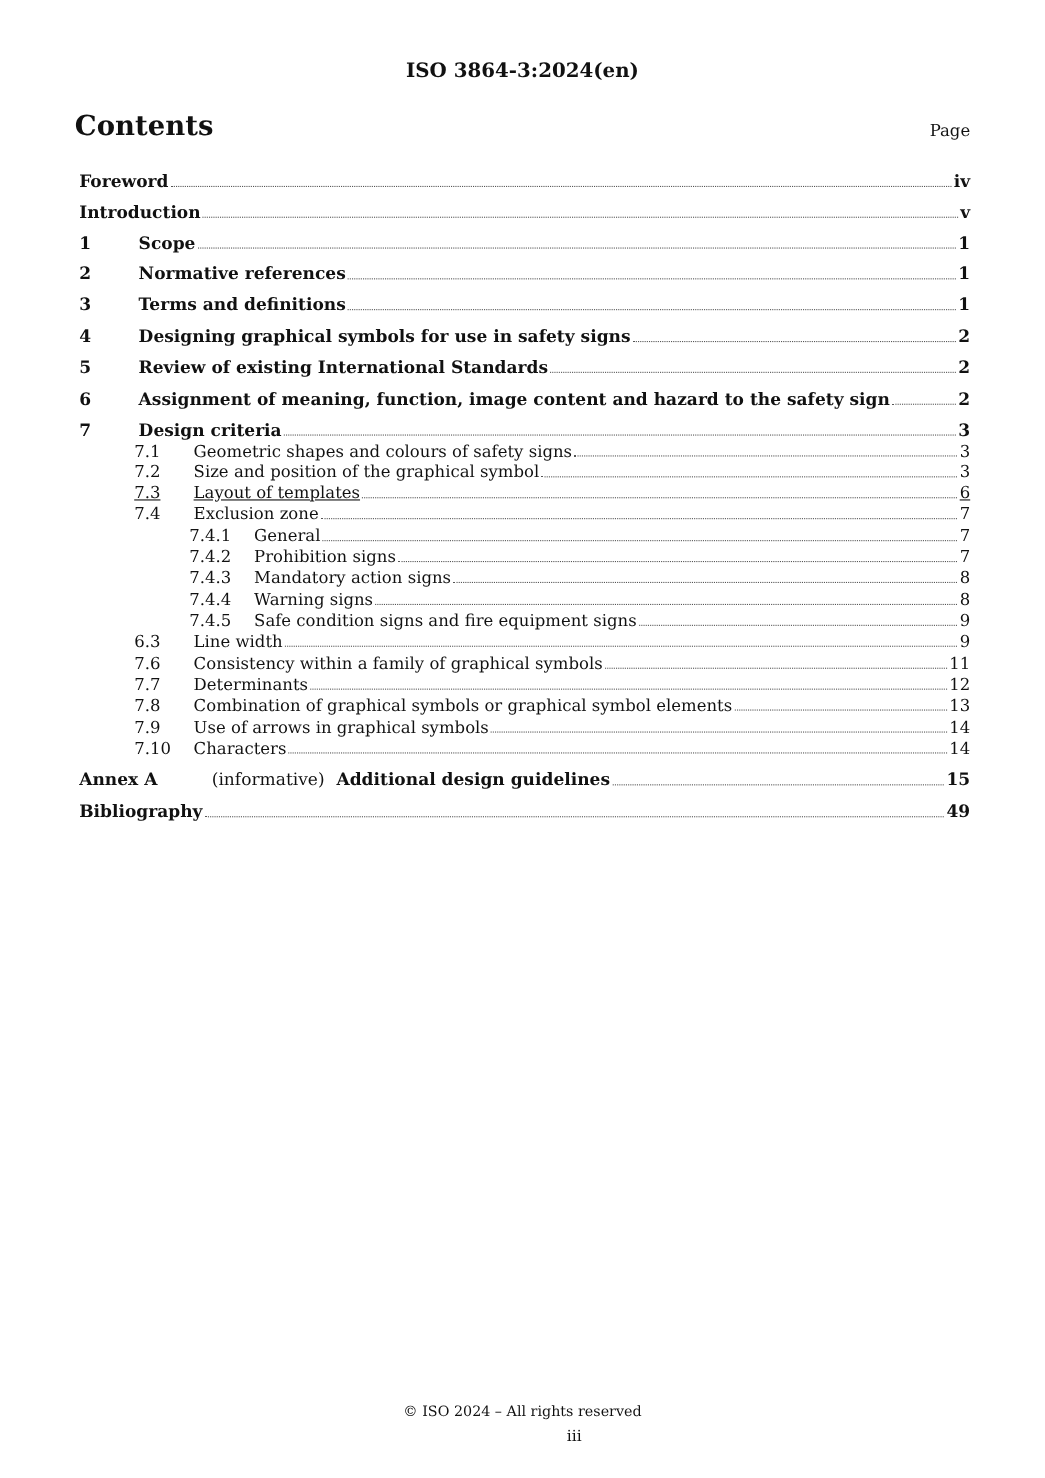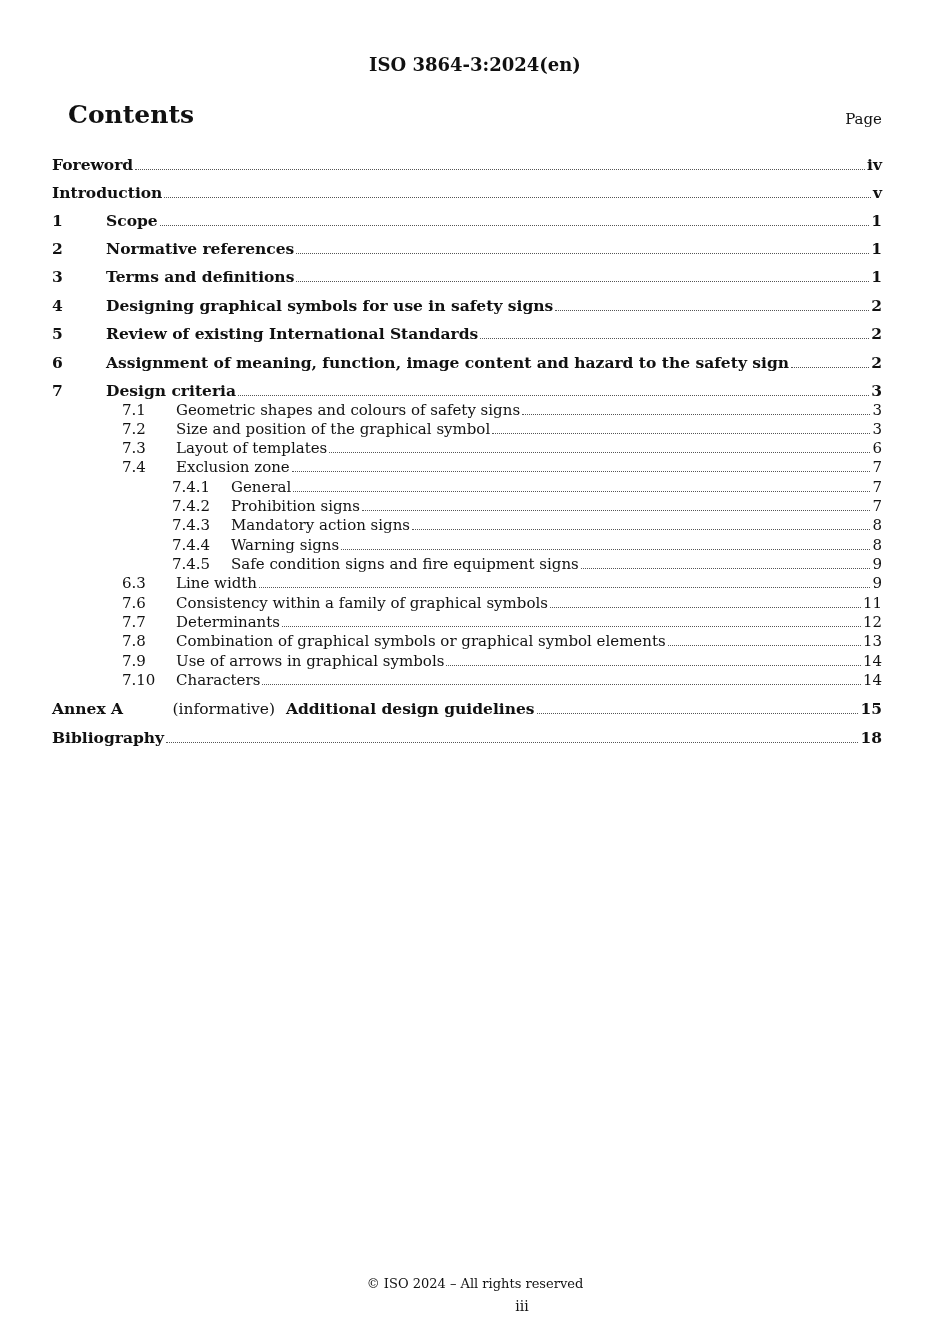--- a/index.html
+++ b/index.html
@@ -14,21 +14,21 @@
   }
   .contents-title {
     position: absolute; top: 100px; left: 68px;
     font-size: 25px; font-weight: bold;
   }
   .page-label {
     position: absolute; top: 110px; right: 68px; font-size: 15px;
   }
   .toc { position: absolute; top: 0; left: 0; width: 950px; }
   .entry {
-    position: absolute; left: 52px; right: 68px;
+    position: absolute; left: 72px; right: 68px;
     display: flex; align-items: baseline;
     white-space: nowrap;
   }
   .entry .num { display: inline-block; }
   .entry .title { display: inline-block; }
   .entry .leader {
     flex: 1 1 auto; margin: 0 2px; border-bottom: 1px dotted #555;
     height: 0; align-self: flex-end; margin-bottom: 4px;
   }
   .entry .pg { display: inline-block; text-align: right; }
@@ -116,21 +116,21 @@
       <span class="title">Geometric shapes and colours of safety signs</span>
       <span class="leader"></span>
       <span class="pg">3</span>
     </div>
     <div class="entry l1" style="top: 420px;">
       <span class="num">7.2</span>
       <span class="title">Size and position of the graphical symbol</span>
       <span class="leader"></span>
       <span class="pg">3</span>
     </div>
-    <div class="entry l1" style="top: 439px;">
+    <div class="entry l1" style="top: 439px; text-decoration: underline;">
       <span class="num">7.3</span>
       <span class="title">Layout of templates</span>
       <span class="leader"></span>
       <span class="pg">6</span>
     </div>
     <div class="entry l1" style="top: 458px;">
       <span class="num">7.4</span>
       <span class="title">Exclusion zone</span>
       <span class="leader"></span>
       <span class="pg">7</span>
@@ -209,17 +209,17 @@
     <span class="annex-inf">(informative)</span>&nbsp;
     <span>Additional design guidelines</span>
   </span>
   <span class="leader"></span>
   <span class="pg">15</span>
 </div>
 
 <div class="entry l0" style="top:728px;">
   <span class="title">Bibliography</span>
   <span class="leader"></span>
-  <span class="pg">18</span>
+  <span class="pg">49</span>
 </div>
 
 <div class="footer-copy">© ISO 2024 – All rights reserved</div>
 <div class="footer-page">iii</div>
 
 </body></html>

